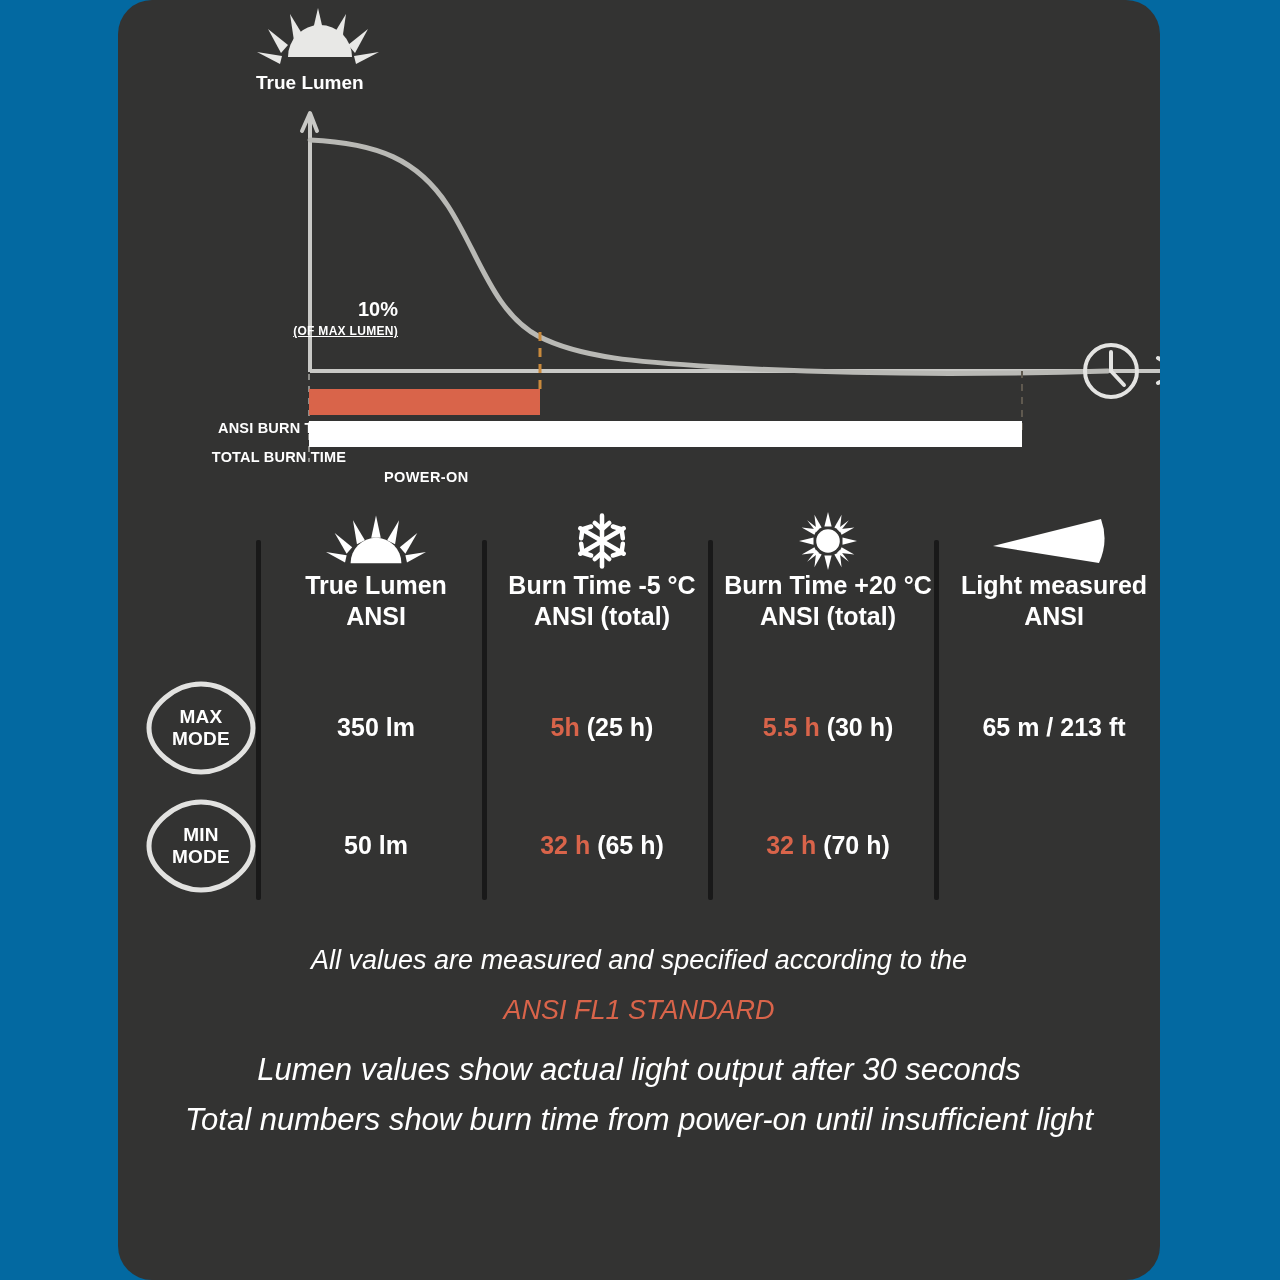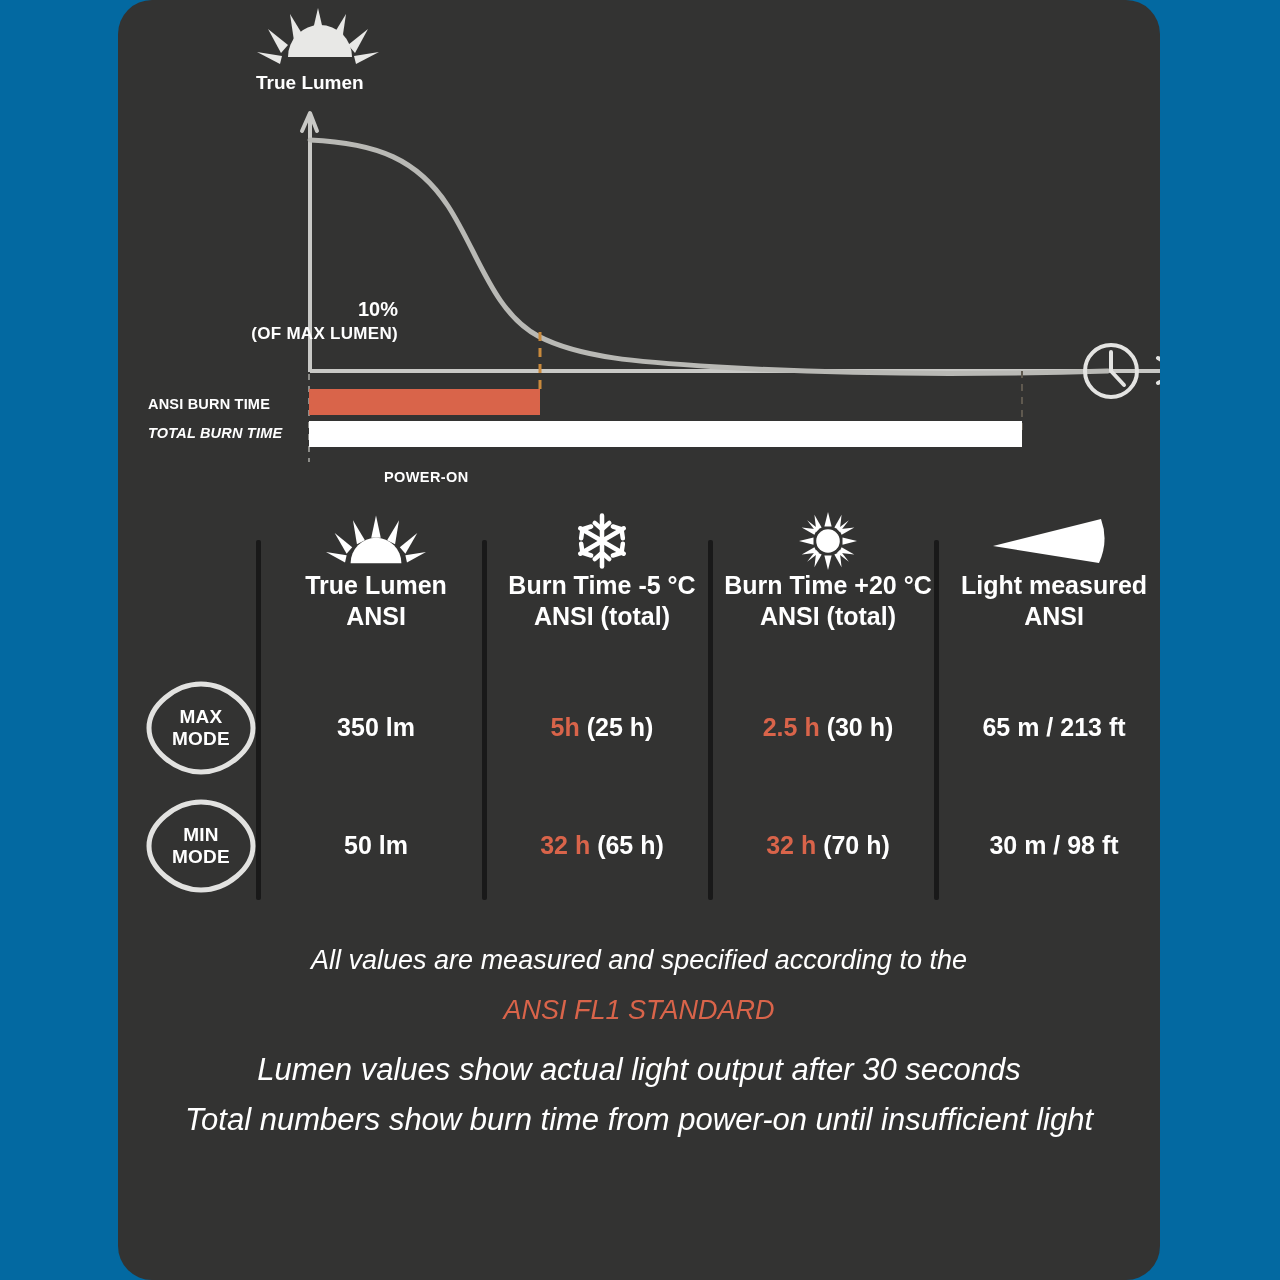--- a/index.html
+++ b/index.html
@@ -58,35 +58,37 @@
     right: 762px;
     top: 296px;
     color: #ffffff;
     font-size: 20px;
     font-weight: bold;
     text-align: right;
     line-height: 1.35;
     white-space: nowrap;
   }
   .pct-label .sub {
-    font-size: 17px;
+    font-size: 12px;
     letter-spacing: 0.3px;
+    text-decoration: underline;
   }
 
   .bar-label {
     position: absolute;
     color: #ffffff;
     font-size: 14.5px;
     font-weight: bold;
     letter-spacing: 0.2px;
-    text-align: left;
-    white-space: nowrap;
+    text-align: center;
+    white-space: nowrap;
+    margin-top: 24px;
   }
   .bar-label.ansi  { left: 30px; top: 396px; width: 262px; }
-  .bar-label.total { left: 30px; top: 425px; width: 262px; font-style: italic; }
+  .bar-label.total { left: 30px; top: 425px; width: 262px; }
 
   .power-on-label {
     position: absolute;
     left: 266px;
     top: 469px;
     color: #ffffff;
     font-size: 14.5px;
     font-weight: bold;
     letter-spacing: 0.4px;
   }
@@ -334,21 +336,21 @@
         </div>
       </div>
 
       <div class="cell" style="left:145px; top:213px">
         <span class="accent"></span><span>350 lm</span>
       </div>
       <div class="cell" style="left:371px; top:213px">
         <span class="accent">5h</span>&nbsp;<span>(25 h)</span>
       </div>
       <div class="cell" style="left:597px; top:213px">
-        <span class="accent">2.5 h</span>&nbsp;<span>(30 h)</span>
+        <span class="accent">5.5 h</span>&nbsp;<span>(30 h)</span>
       </div>
       <div class="cell" style="left:823px; top:213px">
         <span class="accent"></span><span>65 m / 213 ft</span>
       </div>
 
       <div class="mode-badge" style="top:298px">
         <svg width="112" height="96" viewBox="0 0 112 96" fill="none" stroke="#e2e2e0" stroke-width="5">
           <path d="M56 4 C82 4 108 26 108 48 C108 70 82 92 56 92 C30 92 4 70 4 48 C4 26 30 4 56 4 Z"></path>
         </svg>
         <div class="badge-text">
@@ -359,23 +361,20 @@
 
       <div class="cell" style="left:145px; top:331px">
         <span class="accent"></span><span>50 lm</span>
       </div>
       <div class="cell" style="left:371px; top:331px">
         <span class="accent">32 h</span>&nbsp;<span>(65 h)</span>
       </div>
       <div class="cell" style="left:597px; top:331px">
         <span class="accent">32 h</span>&nbsp;<span>(70 h)</span>
       </div>
-      <div class="cell" style="left:823px; top:331px">
-        <span class="accent"></span><span>30 m / 98 ft</span>
-      </div>
     </div>
 
     <div class="footer">
       <div class="f-line">All values are measured and specified according to the</div>
       <div class="f-line standard">ANSI FL1 STANDARD</div>
       <div class="f-gap"></div>
       <div class="f-line big">Lumen values show actual light output after 30 seconds</div>
       <div class="f-line big">Total numbers show burn time from power-on until insufficient light</div>
     </div>
 

